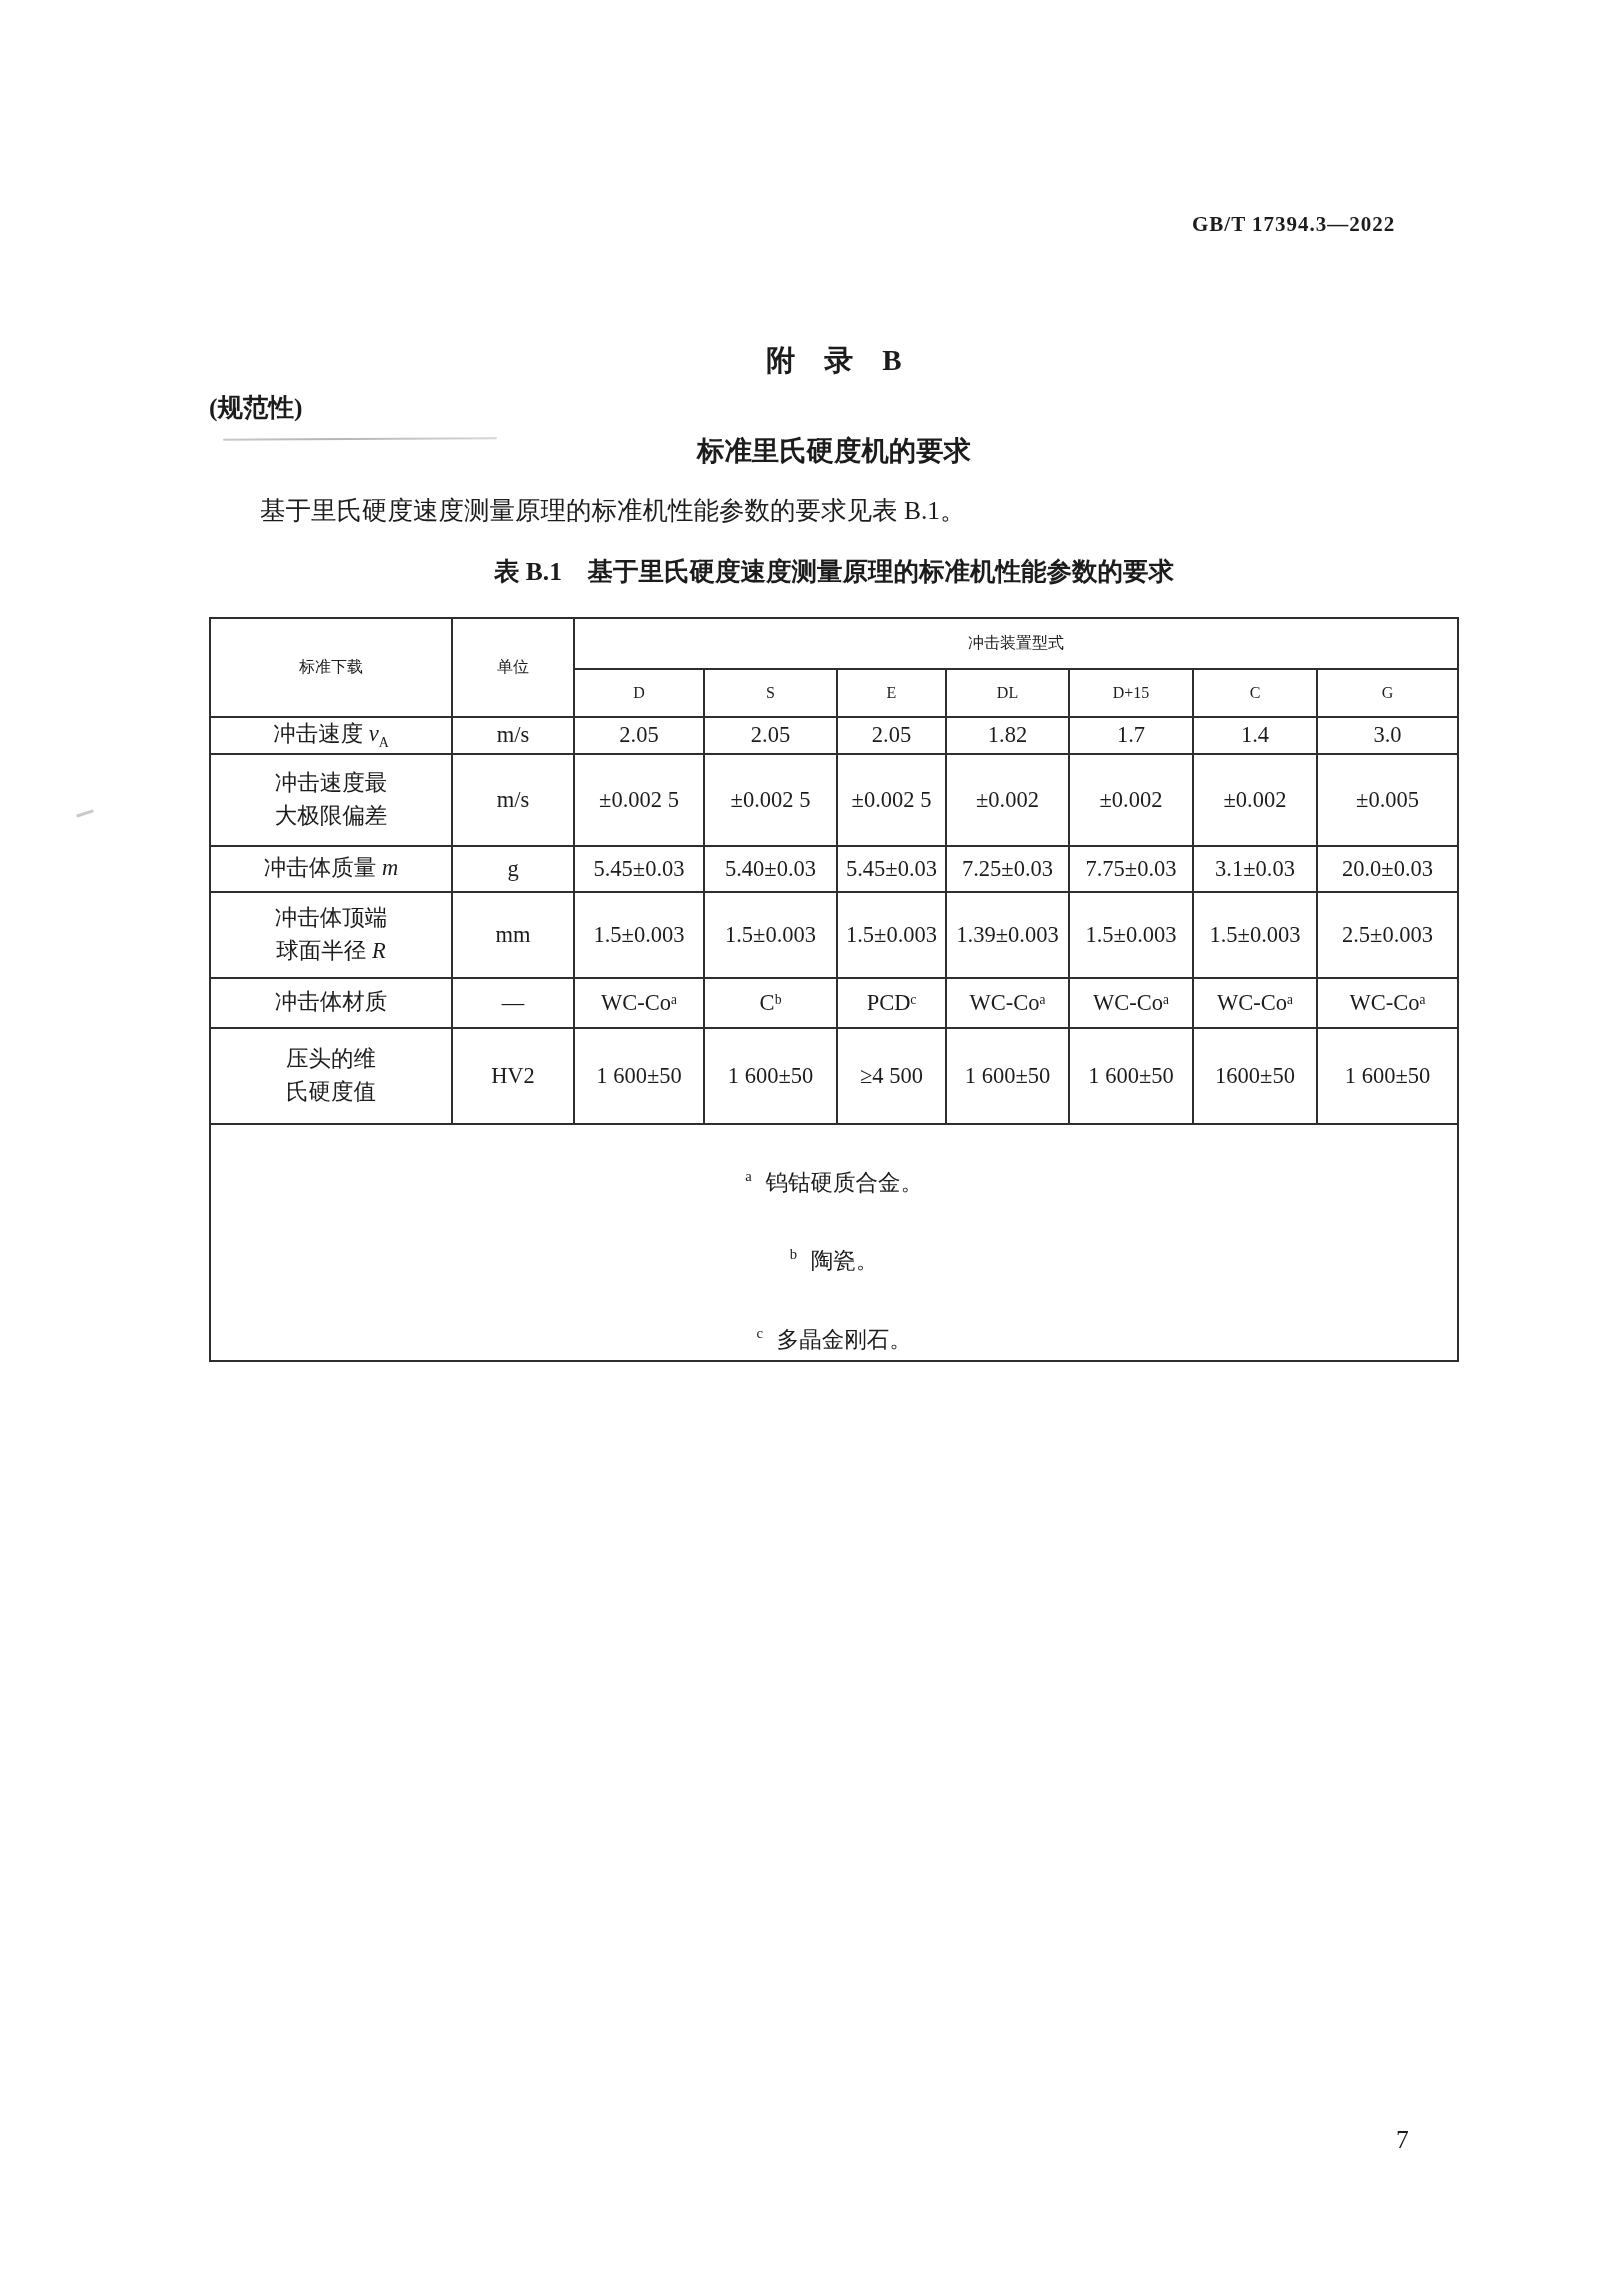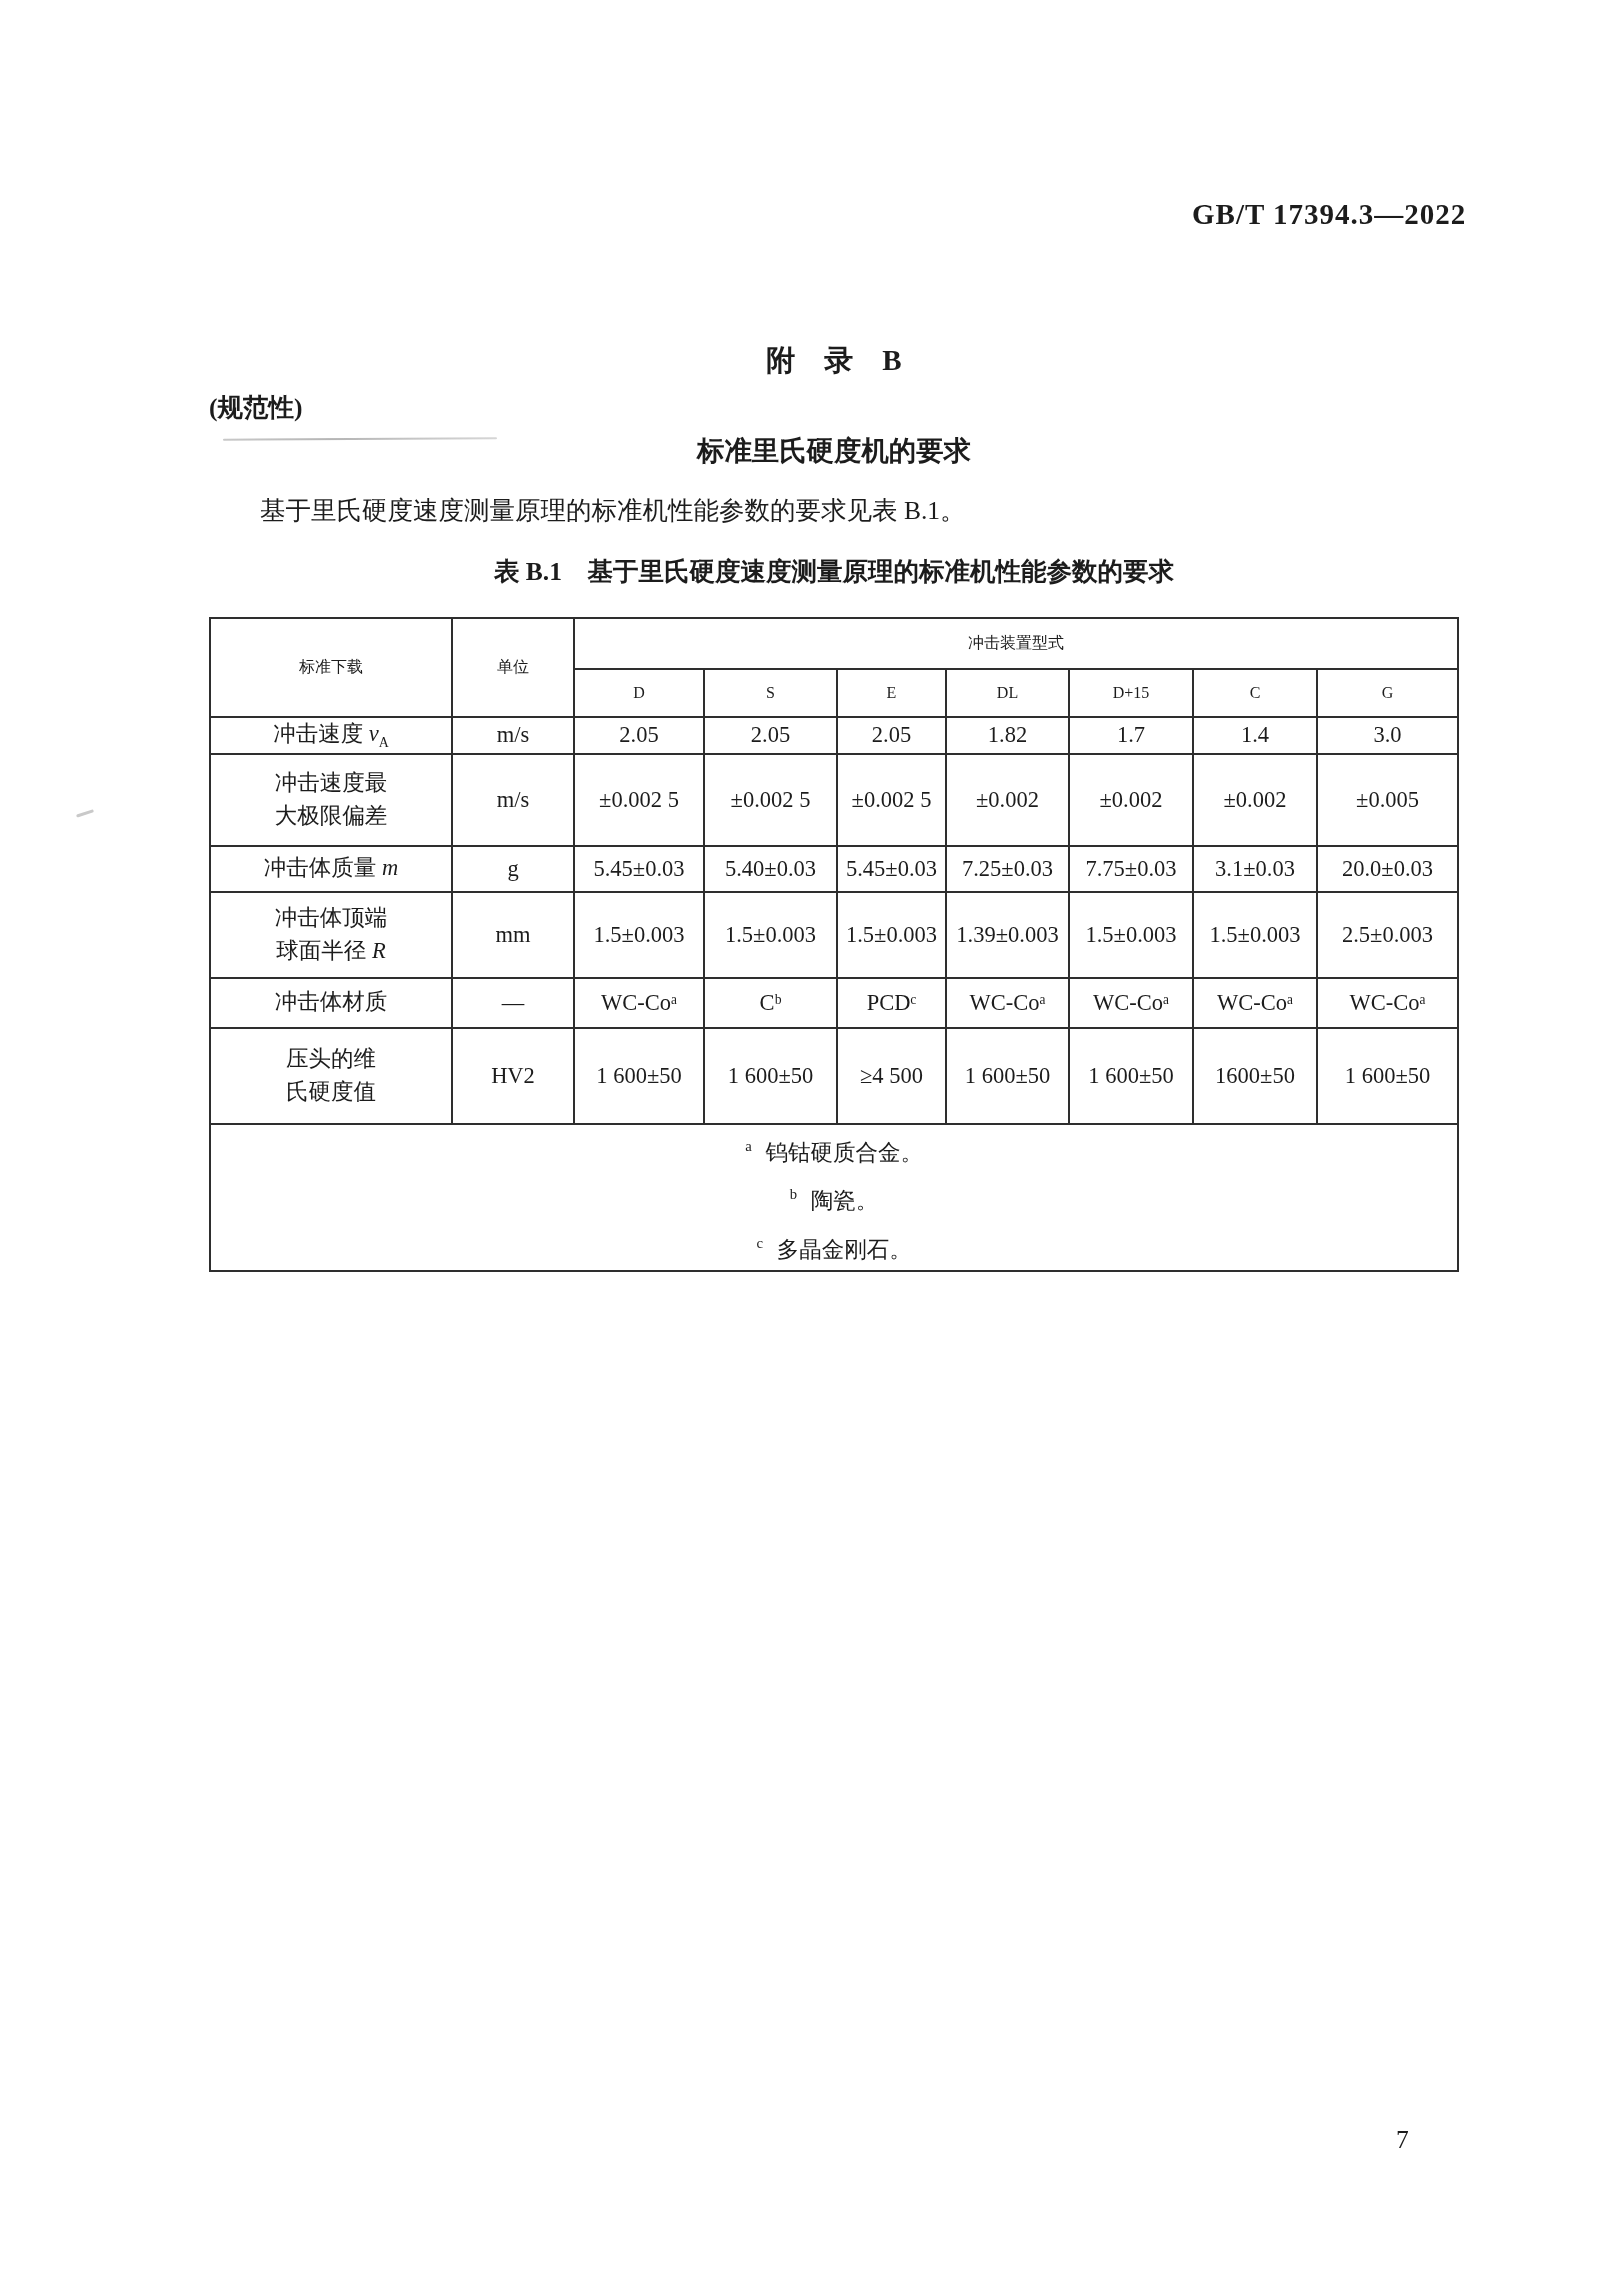--- a/index.html
+++ b/index.html
@@ -7,22 +7,22 @@
     width:1620px; height:2293px;
     background:#ffffff;
     font-family:"Liberation Serif","DejaVu Serif",serif;
     color:#1c1c1c;
     position:relative;
     overflow:hidden;
   }
   .page { position:absolute; inset:0; }
 
   .doc-number {
-    position:absolute; top:198px; left:1192px; width:274px;
-    font-size:29px; font-weight:bold; letter-spacing:1px;
+    position:absolute; top:212px; left:1192px; width:274px;
+    font-size:21px; font-weight:bold; letter-spacing:1px;
     white-space:nowrap;
   }
 
   .title-1 { position:absolute; top:341px; left:209px; width:1250px;
     text-align:center; font-size:29px; font-weight:bold; }
   .title-2 { position:absolute; top:390px; left:209px; width:1250px;
     text-align:left; font-size:25.5px; font-weight:bold; }
   .title-3 { position:absolute; top:433px; left:209px; width:1250px;
     text-align:center; font-size:27.4px; font-weight:bold; }
 
@@ -56,21 +56,21 @@
   table.spec thead th { font-size:16px; }
   td.param-cell .param-line { line-height:1.45; }
   .sym { font-style:italic; font-family:"Liberation Serif","DejaVu Serif",serif; }
   .sym-sub { font-size:0.62em; vertical-align:sub; font-style:normal; }
 
   td.footnotes-cell {
     text-align:left;
     padding:15.7px 19.6px 15.7px 43px;
     font-size:22.5px;
   }
-  td.footnotes-cell .fn-line { line-height:43px; }
+  td.footnotes-cell .fn-line { line-height:43px;margin-top:30px; }
   td.footnotes-cell .fn-marker { font-size:14.7px; vertical-align:super; margin-right:13.7px; }
 
   .page-number {
     position:absolute; top:2125px; left:1396px;
     font-size:25.5px;
   }
 
   .watermark {
     position:absolute; top:2215px; left:0; width:1411px;
     text-align:center;

